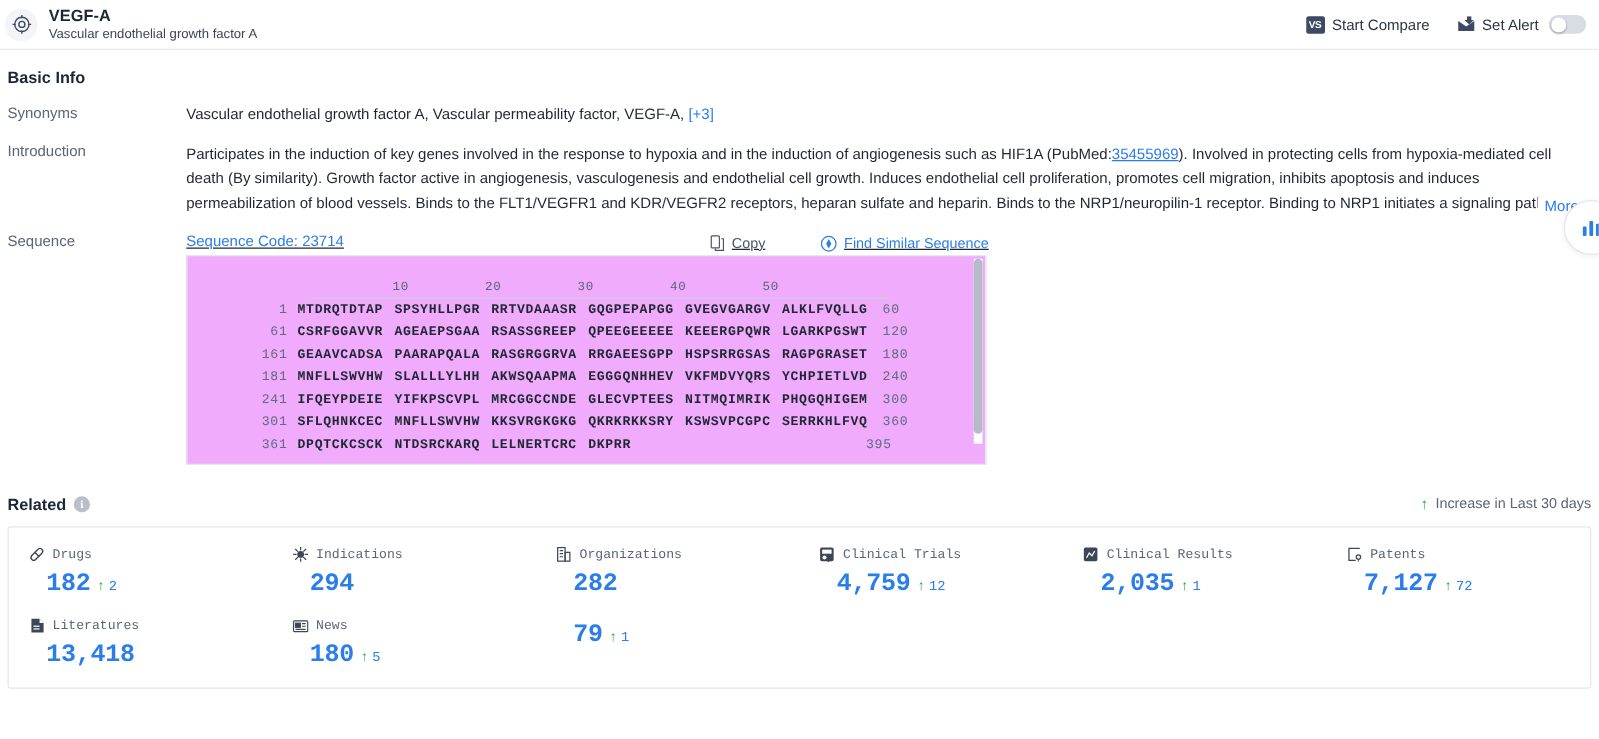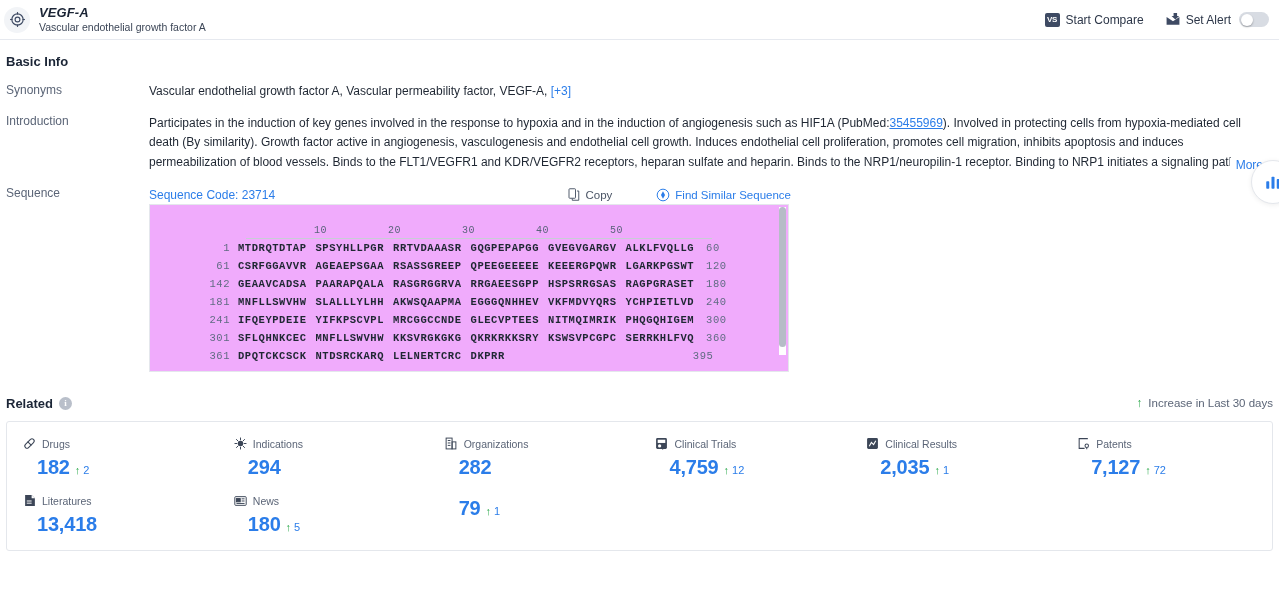--- a/index.html
+++ b/index.html
@@ -27,21 +27,20 @@
   .brand-icon {
     width: 26px; height: 26px; border-radius: 50%;
     background: #f2f4f7;
     display: flex; align-items: center; justify-content: center;
     flex: 0 0 26px;
   }
   .brand-text { display: flex; flex-direction: column; line-height: 1.05; }
   .brand-title {
     font-size: 13px; font-weight: bold; color: #1b2536;
     letter-spacing: .1px;
-    font-style: italic;
   }
   .brand-sub { font-size: 10.5px; color: #3c4657; margin-top: 3px; }
 
   .topbar-right {
     margin-left: auto;
     display: flex; align-items: center; gap: 22px;
   }
   .top-action {
     display: flex; align-items: center; gap: 6px;
     font-size: 12px; color: #2c3648; cursor: pointer; justify-content: flex-end;
@@ -91,22 +90,23 @@
   .more-link {
     position: absolute; right: 2px; bottom: 0;
     background: #fff;
     padding-left: 6px;
     color: #2b7de9; font-size: 12px; cursor: pointer;
     display: flex; align-items: center; gap: 3px;
   }
 
   
   .seq-head {
-    display: flex; align-items: center;
+    display: flex; 
     height: 18px;
+    text-decoration: underline;
   }
   .seq-code { font-size: 12px; color: #2b7de9; cursor: pointer; }
   .seq-tools {
     margin-left: auto; display: flex; align-items: center; gap: 20px;
     padding-right: 488px;
   }
   .seq-tool {
     display: flex; align-items: center; gap: 5px;
     font-size: 11.5px; cursor: pointer; padding-left: 24px;
   }
@@ -189,21 +189,21 @@
     margin: 10px 6px 0 6px;
     border: 1px solid #e4e7ec;
     border-radius: 3px;
     background: #fff;
     display: grid;
     grid-template-columns: repeat(6, 1fr);
     row-gap: 0;
     padding: 14px 0 0 0;
     height: 130px;
   }
-  .card { padding: 0 0 0 16px; }
+  .card { padding: 0 0 0 16px; font-family: Liberation Mono, monospace; }
   .card-head {
     display: flex; align-items: center; gap: 6px;
     font-size: 10.5px; color: #5b6577;
     height: 16px;
   }
   .card-icon {
     width: 13px; height: 13px;
     display: flex; align-items: center; justify-content: center;
     color: #3c4657;
   }
@@ -359,21 +359,21 @@
                   <span class="seq-chunk">CSRFGGAVVR</span>
                   <span class="seq-chunk">AGEAEPSGAA</span>
                   <span class="seq-chunk">RSASSGREEP</span>
                   <span class="seq-chunk">QPEEGEEEEE</span>
                   <span class="seq-chunk">KEEERGPQWR</span>
                   <span class="seq-chunk">LGARKPGSWT</span>
                 </span>
                 <span class="seq-end">120</span>
               </div>
               <div class="seq-row">
-                <span class="seq-num">142</span>
+                <span class="seq-num">161</span>
                 <span class="seq-chunks">
                   <span class="seq-chunk">GEAAVCADSA</span>
                   <span class="seq-chunk">PAARAPQALA</span>
                   <span class="seq-chunk">RASGRGGRVA</span>
                   <span class="seq-chunk">RRGAEESGPP</span>
                   <span class="seq-chunk">HSPSRRGSAS</span>
                   <span class="seq-chunk">RAGPGRASET</span>
                 </span>
                 <span class="seq-end">180</span>
               </div>

